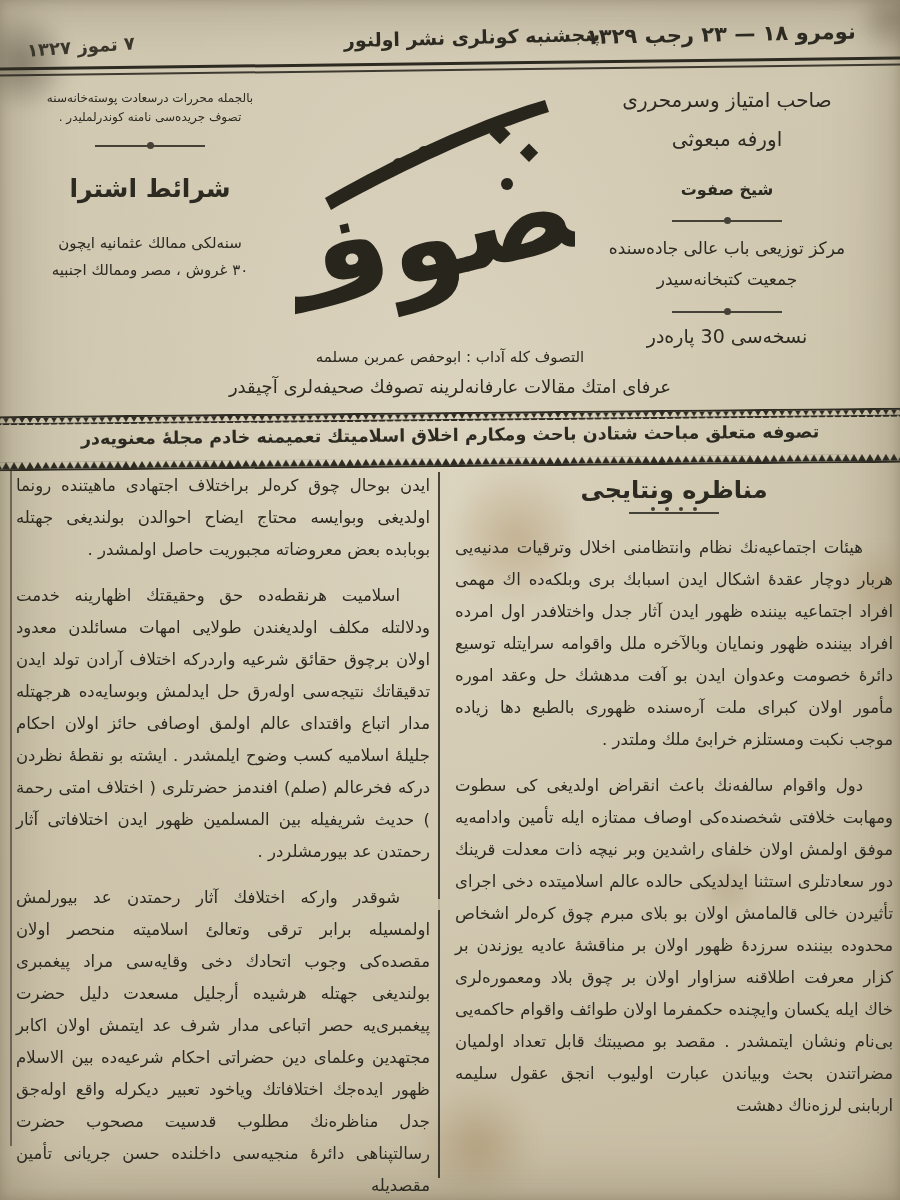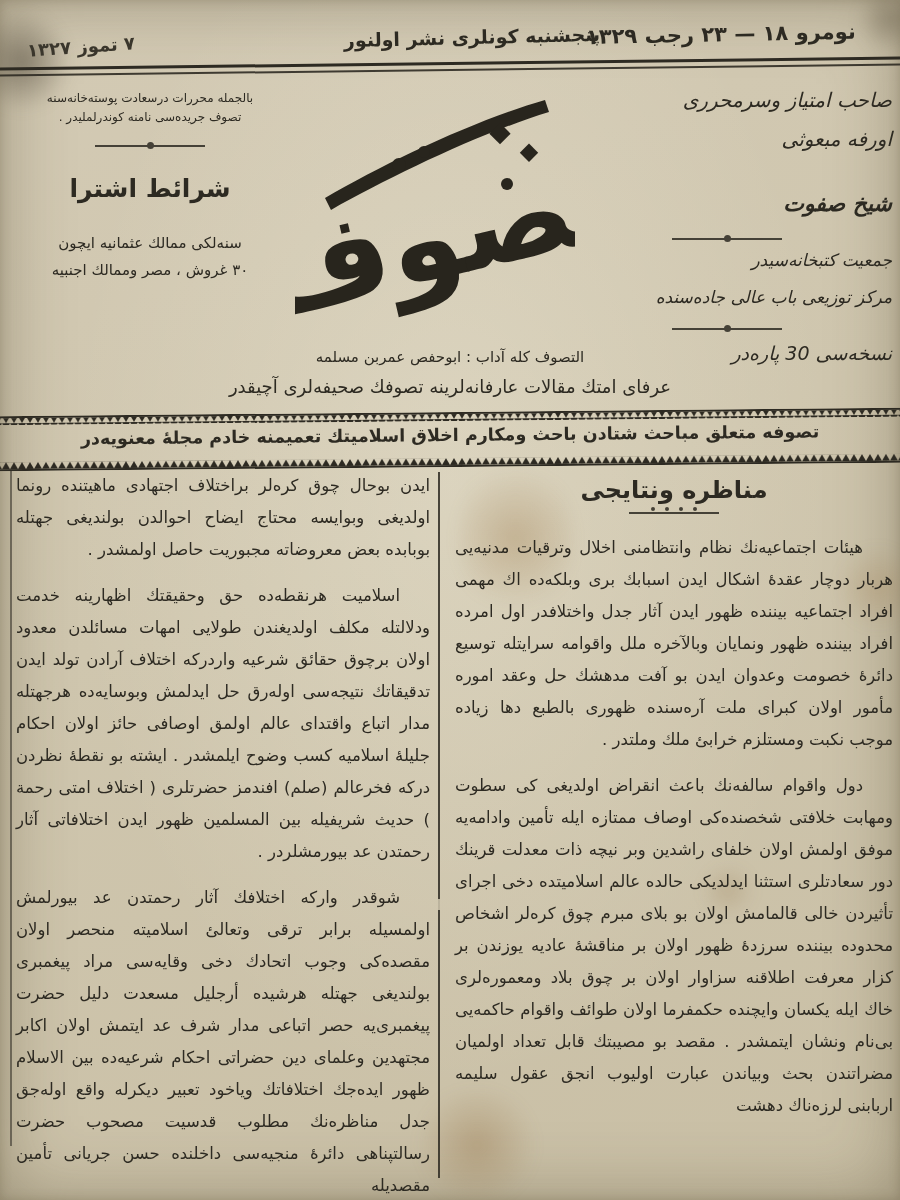--- a/index.html
+++ b/index.html
@@ -28,24 +28,24 @@
     font-size:21px;font-weight:bold;transform:rotate(-1.2deg);}
   .hdr-sched{position:absolute;top:26px;left:342px;width:260px;text-align:center;
     font-size:19px;font-weight:bold;transform:rotate(-1.4deg);}
   .hdr-date{position:absolute;top:36px;left:16px;width:130px;text-align:center;
     font-size:18px;font-weight:bold;transform:rotate(-4deg);color:#3a362c;}
   .double-rule{position:absolute;top:62px;left:-6px;width:912px;transform:rotate(-0.7deg);}
   .double-rule .r1{height:3px;background:#2d2a22;}
   .double-rule .r2{height:2px;background:#2d2a22;margin-top:4px;opacity:.9;}
 
   
-  .mast-right{position:absolute;top:84px;right:8px;width:330px;line-height:1.25;font-style:italic;}
+  .mast-right{position:absolute;top:84px;right:8px;width:330px;text-align:center;line-height:1.25;}
   .mast-right .l1{font-size:20px;margin-top:4px;}
   .mast-right .l2{font-size:20px;margin-top:14px;}
-  .mast-right .name{font-size:22px;font-weight:bold;margin-top:38px;letter-spacing:1px;}
+  .mast-right .name{font-size:16px;font-weight:bold;margin-top:28px;letter-spacing:1px;}
   .mast-left{position:absolute;top:88px;left:10px;width:280px;text-align:center;line-height:1.3;}
   .mast-left .s{font-size:12px;margin-top:3px;}
   .mast-left .subhead{font-size:25px;font-weight:bold;margin-top:26px;letter-spacing:2px;}
   .mast-left .sub{font-size:15px;margin-top:8px;}
   .blk-div{width:110px;height:2px;background:#2d2a22;margin:20px auto 6px auto;position:relative;opacity:.85;}
   .blk-div::after{content:"";position:absolute;left:50%;top:-3px;width:7px;height:7px;margin-left:-3px;
     border-radius:50%;background:#2d2a22;}
 
   
   .logo{position:absolute;left:295px;top:66px;width:280px;height:285px;}
@@ -95,22 +95,22 @@
   <div class="double-rule">
     <div class="r1"></div>
       <div class="r2"></div>
   </div>
 
   <div class="mast-right">
     <div class="l1">صاحب امتياز وسرمحررى</div>
     <div class="l2">اورفه مبعوثى</div>
     <div class="name">شيخ صفوت</div>
     <div class="blk-div"></div>
+    <div class="s" style="font-size:17px;margin-top:16px;">مركز توزيعى باب عالى جاده‌سنده</div>
     <div class="s" style="font-size:17px;margin-top:10px;">جمعيت كتبخانه‌سيدر</div>
-    <div class="s" style="font-size:17px;margin-top:16px;">مركز توزيعى باب عالى جاده‌سنده</div>
     <div class="blk-div"></div>
     <div class="s" style="font-size:19px;margin-top:12px;">نسخه‌سى 30 پاره‌در</div>
   </div>
 
   <div class="logo">
     <svg viewBox="0 0 280 285">
       <g class="ink">
         <path d="M30 132 C 92 96, 180 54, 250 34 L 254 46 C 188 66, 96 110, 36 144 Z"></path>
         <rect x="198" y="60" width="15" height="15" transform="rotate(45 205 67)"></rect>
         <rect x="228" y="80" width="13" height="13" transform="rotate(45 234 86)"></rect>

